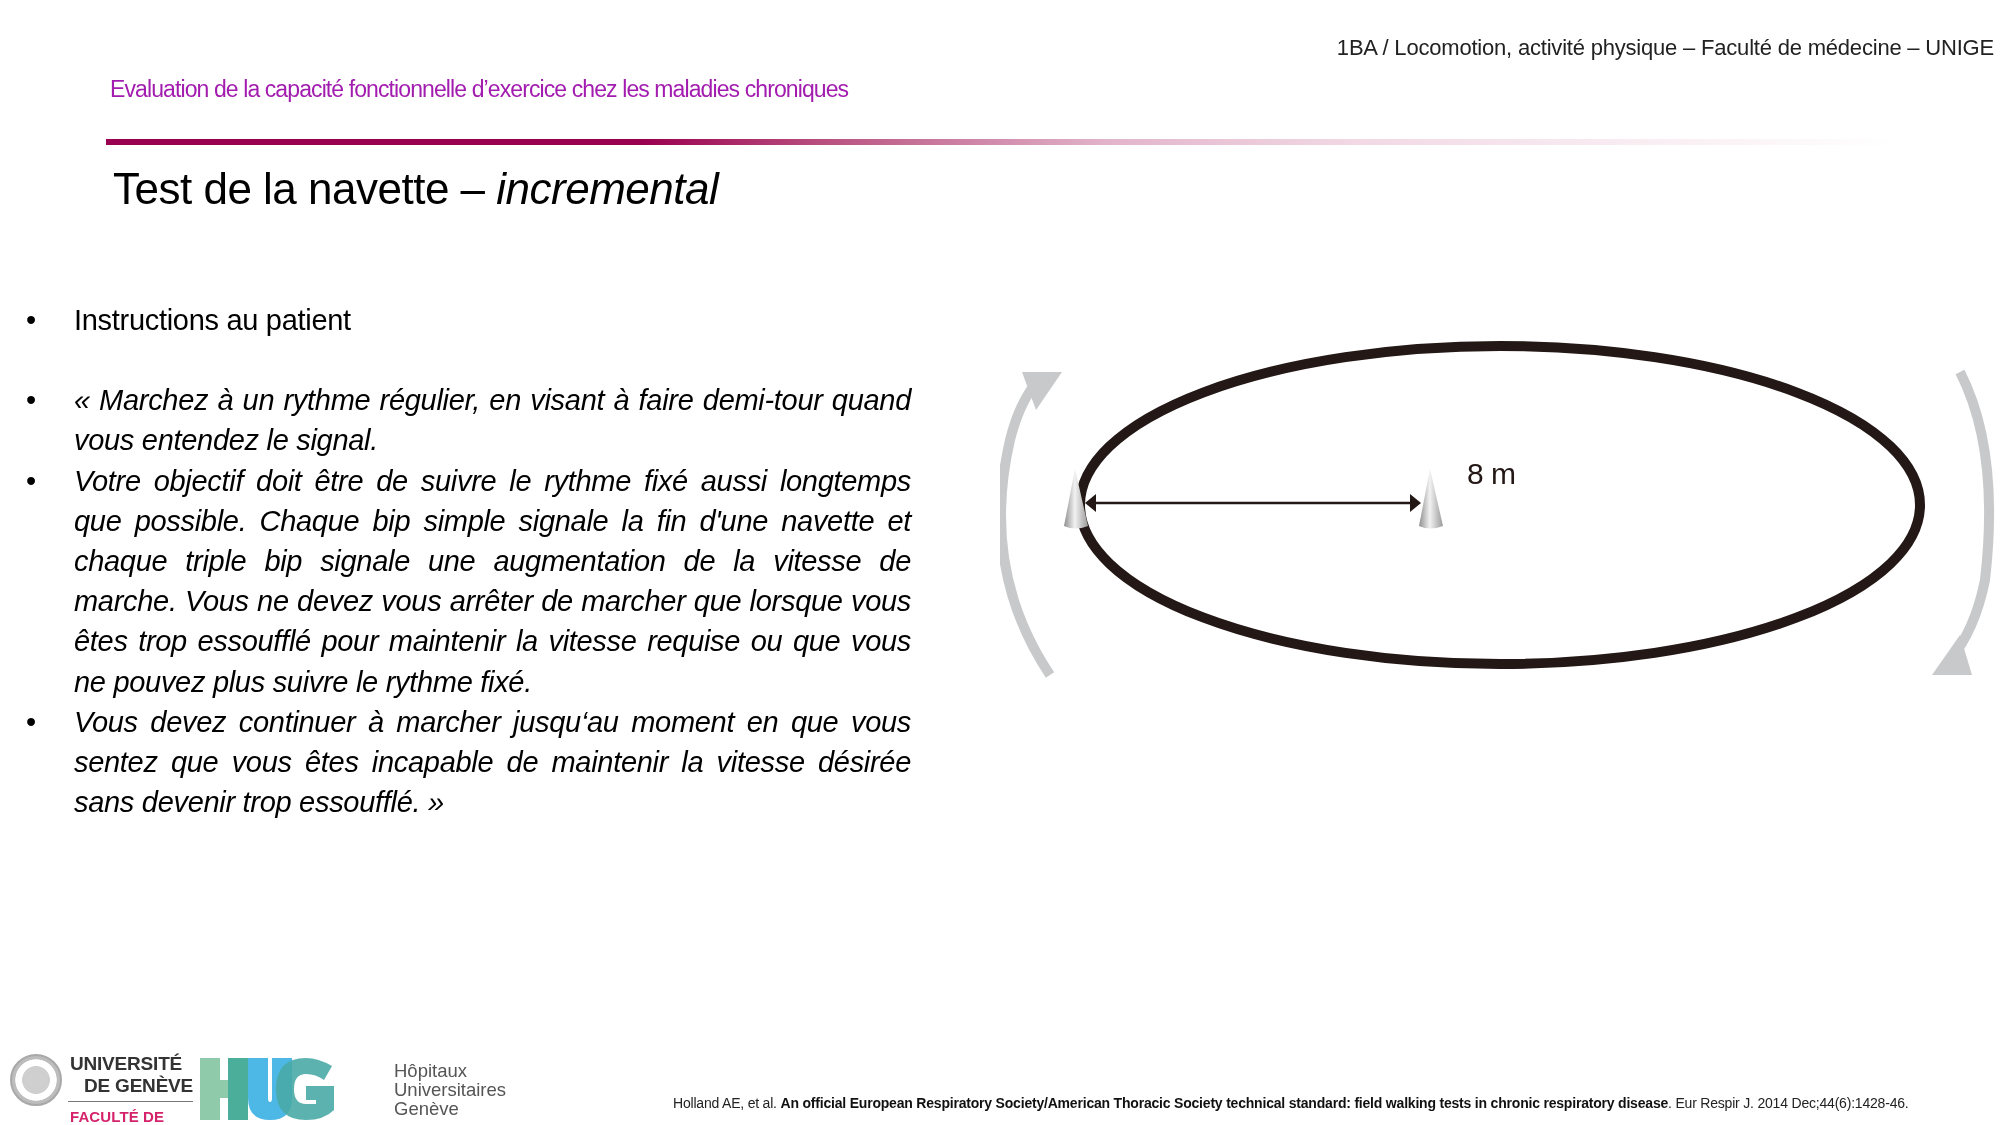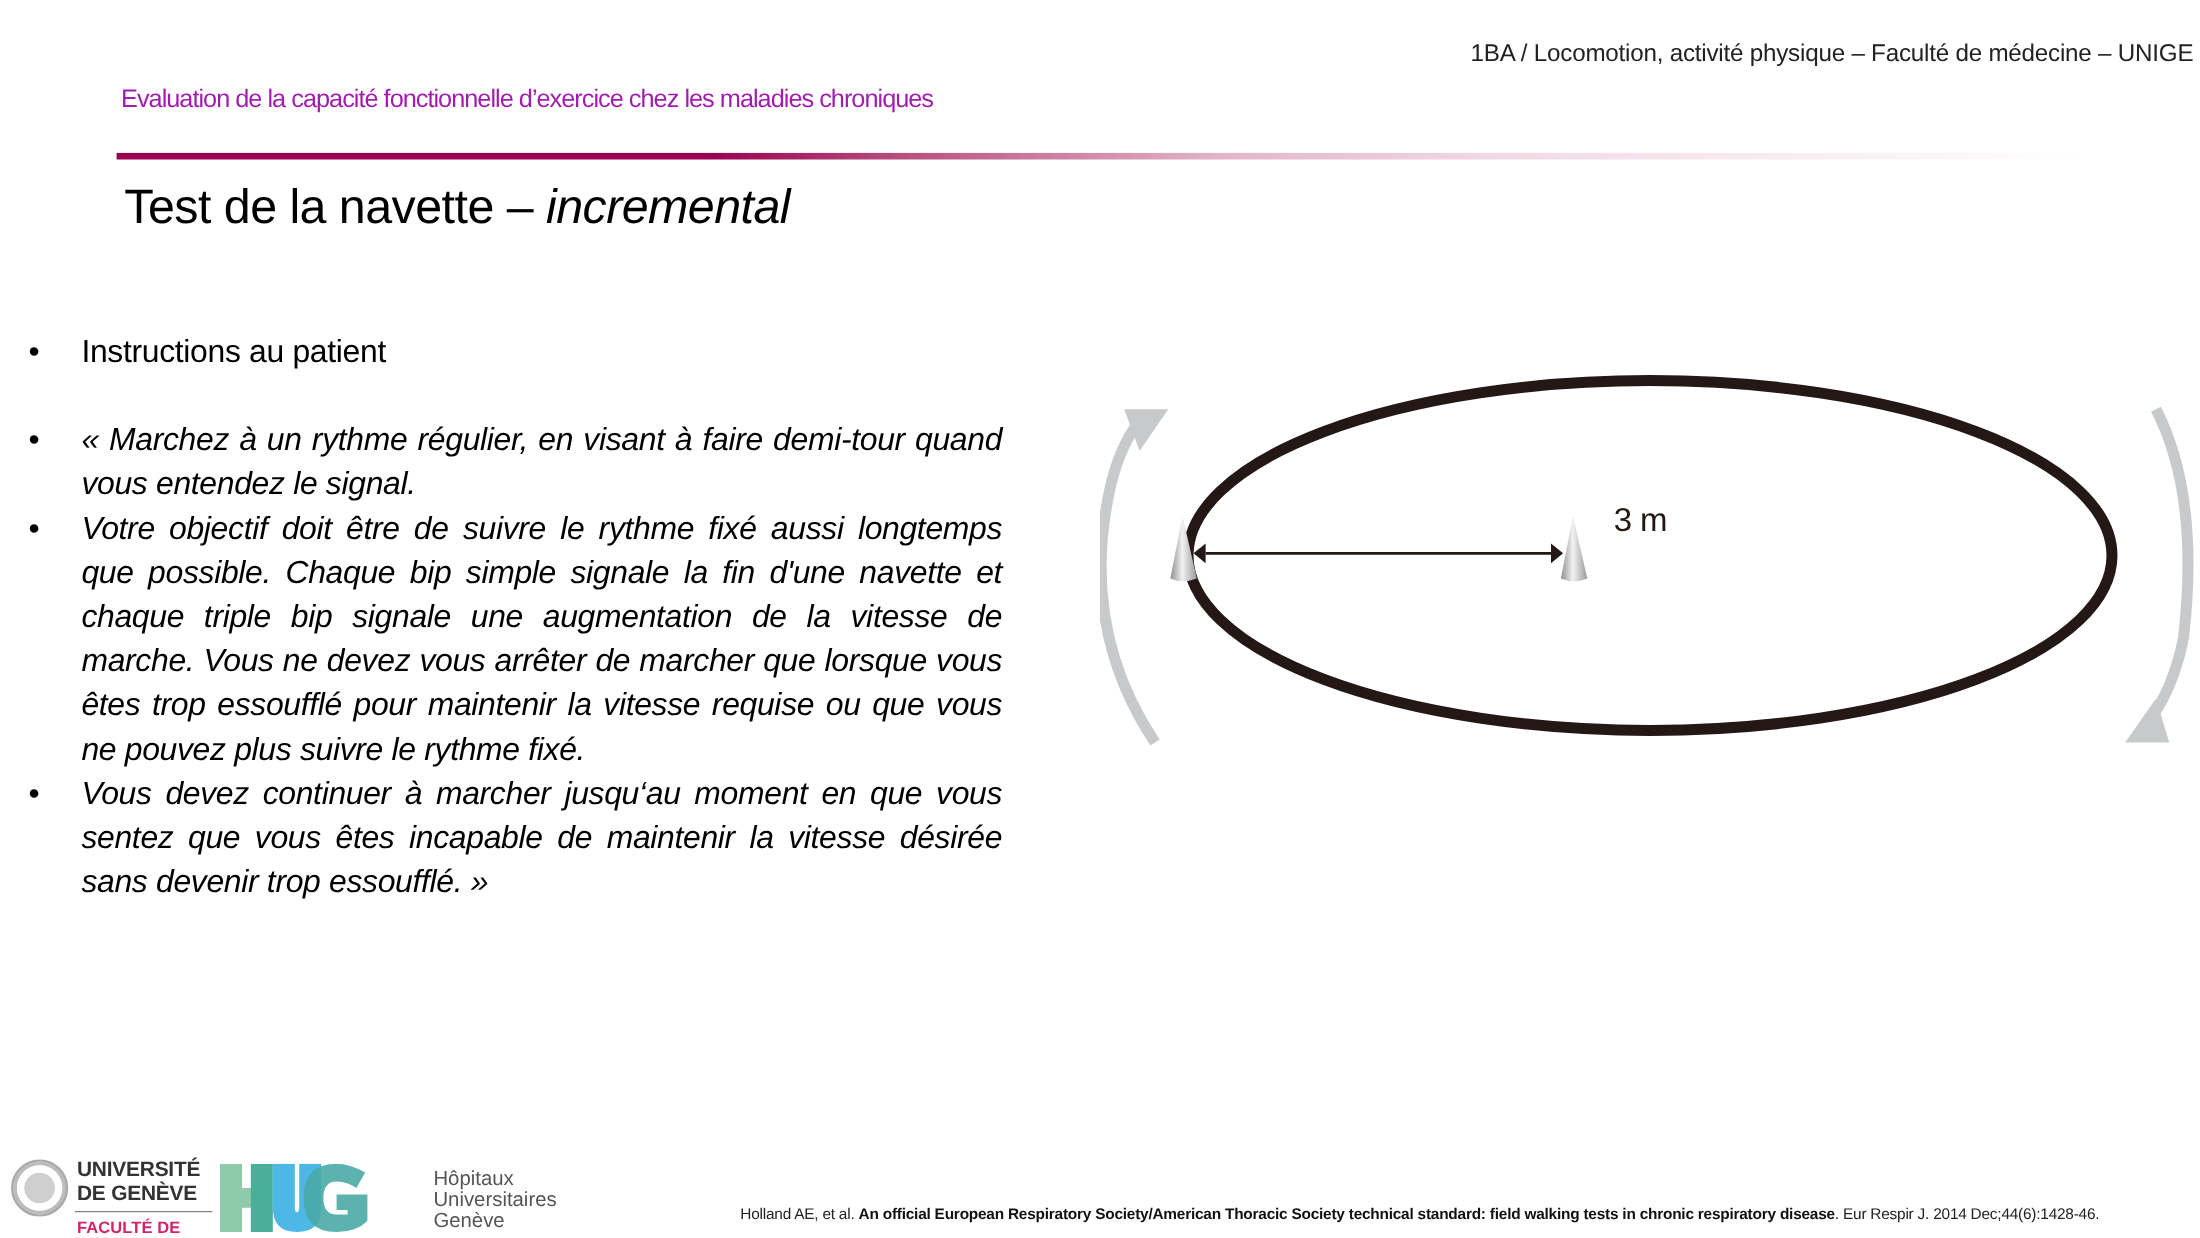--- a/index.html
+++ b/index.html
@@ -15,21 +15,21 @@
     .bullet .dot { position: absolute; left: 0; top: 0; font-style: normal; }
     .bullet .txt { display: block; text-align: justify; font-style: italic; letter-spacing: -0.3px; }
     .bullet.plain .txt { font-style: normal; }
     .gap { height: 40px; }
     .diagram { position: absolute; left: 1000px; top: 330px; width: 1000px; height: 360px; }
     .footer-logos { position: absolute; left: 8px; top: 1050px; height: 75px; }
     .unige { position: absolute; left: 0; top: 0; width: 190px; height: 75px; }
     .unige .seal { position: absolute; left: 2px; top: 4px; width: 52px; height: 52px; border-radius: 50%; border: 2px solid #a9a9a9; box-sizing: border-box; background: radial-gradient(circle, #cfcfcf 0 40%, #fff 42% 60%, #bdbdbd 62%); }
     .unige .name1, .unige .name2 { position: absolute; left: 62px; font-size: 19px; font-weight: bold; color: #333; letter-spacing: -0.2px; }
     .unige .name1 { top: 3px; }
-    .unige .name2 { top: 25px; }
+    .unige .name2 { top: 25px; margin-left: 14px; }
     .unige .rule { position: absolute; left: 60px; top: 51px; width: 125px; height: 1px; background: #777; }
     .unige .fac { position: absolute; left: 62px; top: 58px; font-size: 15px; font-weight: bold; color: #d4236b; letter-spacing: 0.1px; }
     .hug { position: absolute; left: 192px; top: 8px; width: 290px; height: 64px; }
     .hug .lbl { position: absolute; left: 150px; font-size: 18.5px; color: #555; line-height: 19px; margin-left: 44px; }
     .citation { position: absolute; left: 673px; top: 1095px; font-size: 14px; color: #222; white-space: nowrap; letter-spacing: -0.2px; }
     .citation b { font-weight: bold; color: #111; }
   </style>
 </head>
 <body>
 
@@ -83,21 +83,21 @@
     </g>
     <g>
       <path d="M 430 139 L 419 196 Q 430 201 443 196 Z" fill="url(#coneGrad)"></path>
     </g>
     <g>
       <line x1="96" y1="173" x2="410" y2="173" stroke="#231815" stroke-width="2.5"></line>
       <polygon points="85,173 96,164 96,182" fill="#231815"></polygon>
       <polygon points="421,173 410,164 410,182" fill="#231815"></polygon>
     </g>
   </svg>
-  <div style="position:absolute; left:467px; top:127px; font-size:30px; color:#231815; letter-spacing:-0.5px; font-family:'Liberation Sans', sans-serif;">3 m</div>
+  <div style="position:absolute; left:467px; top:127px; font-size:30px; color:#231815; letter-spacing:-0.5px; font-family:'Liberation Sans', sans-serif;">8 m</div>
 </div>
 
 <div class="footer-logos">
   <div class="unige">
     <div class="seal"></div>
     <div class="name1">UNIVERSITÉ</div>
     <div class="name2">DE GENÈVE</div>
     <div class="rule"></div>
     <div class="fac">FACULTÉ DE MÉDECINE</div>
   </div>

